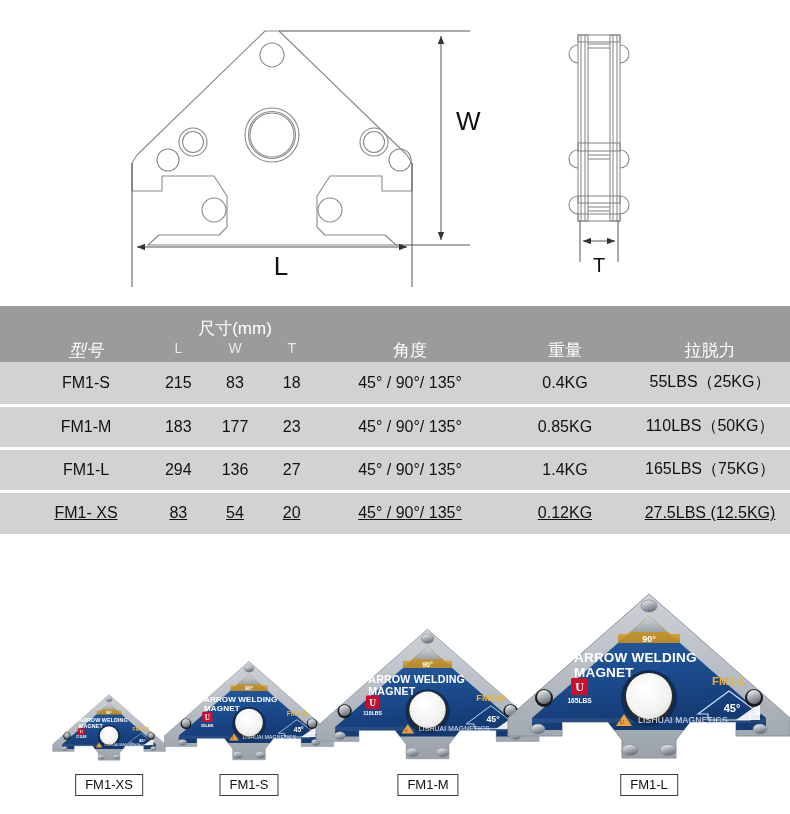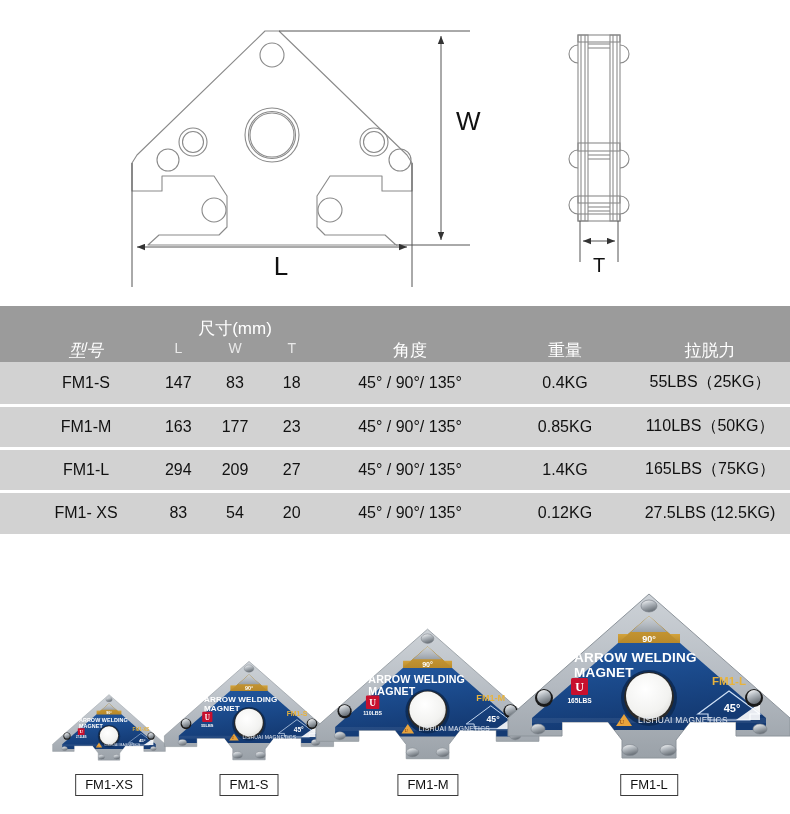--- a/index.html
+++ b/index.html
@@ -65,21 +65,21 @@
     font-size: 14px;
     vertical-align: top;
   }
   .body-row td {
     background: #d2d2d2;
     height: 43px;
     font-size: 16px;
     color: #111111;
     border-bottom: 3px solid #ffffff;
   }
-  .body-row:last-child td { border-bottom: none; }
+  .body-row:last-child td { border-bottom: none; text-decoration: underline; }
   .col-model { text-align: left; padding-left: 22px !important; }
   .th-model  { text-align: left; padding-left: 22px !important; font-style: italic; }
 
   
   .c-model { width: 150px; }
   .c-l     { width: 55px; }
   .c-w     { width: 55px; }
   .c-t     { width: 60px; }
   .c-angle { width: 180px; }
   .c-weight{ width: 130px; }
@@ -246,40 +246,40 @@
     </tr>
     <tr class="thead-sub">
       <th class="c-l">L</th>
       <th class="c-w">W</th>
       <th class="c-t">T</th>
     </tr>
   </thead>
   <tbody id="table-body">
       <tr class="body-row">
         <td class="col-model c-model">FM1-S</td>
-        <td class="c-l">147</td>
+        <td class="c-l">215</td>
         <td class="c-w">83</td>
         <td class="c-t">18</td>
         <td class="c-angle">45° / 90°/  135°</td>
         <td class="c-weight">0.4KG</td>
         <td class="c-pull">55LBS（25KG）</td>
       </tr>
       <tr class="body-row">
         <td class="col-model c-model">FM1-M</td>
-        <td class="c-l">163</td>
+        <td class="c-l">183</td>
         <td class="c-w">177</td>
         <td class="c-t">23</td>
         <td class="c-angle">45° / 90°/  135°</td>
         <td class="c-weight">0.85KG</td>
         <td class="c-pull">110LBS（50KG）</td>
       </tr>
       <tr class="body-row">
         <td class="col-model c-model">FM1-L</td>
         <td class="c-l">294</td>
-        <td class="c-w">209</td>
+        <td class="c-w">136</td>
         <td class="c-t">27</td>
         <td class="c-angle">45° / 90°/  135°</td>
         <td class="c-weight">1.4KG</td>
         <td class="c-pull">165LBS（75KG）</td>
       </tr>
       <tr class="body-row">
         <td class="col-model c-model">FM1- XS</td>
         <td class="c-l">83</td>
         <td class="c-w">54</td>
         <td class="c-t">20</td>

